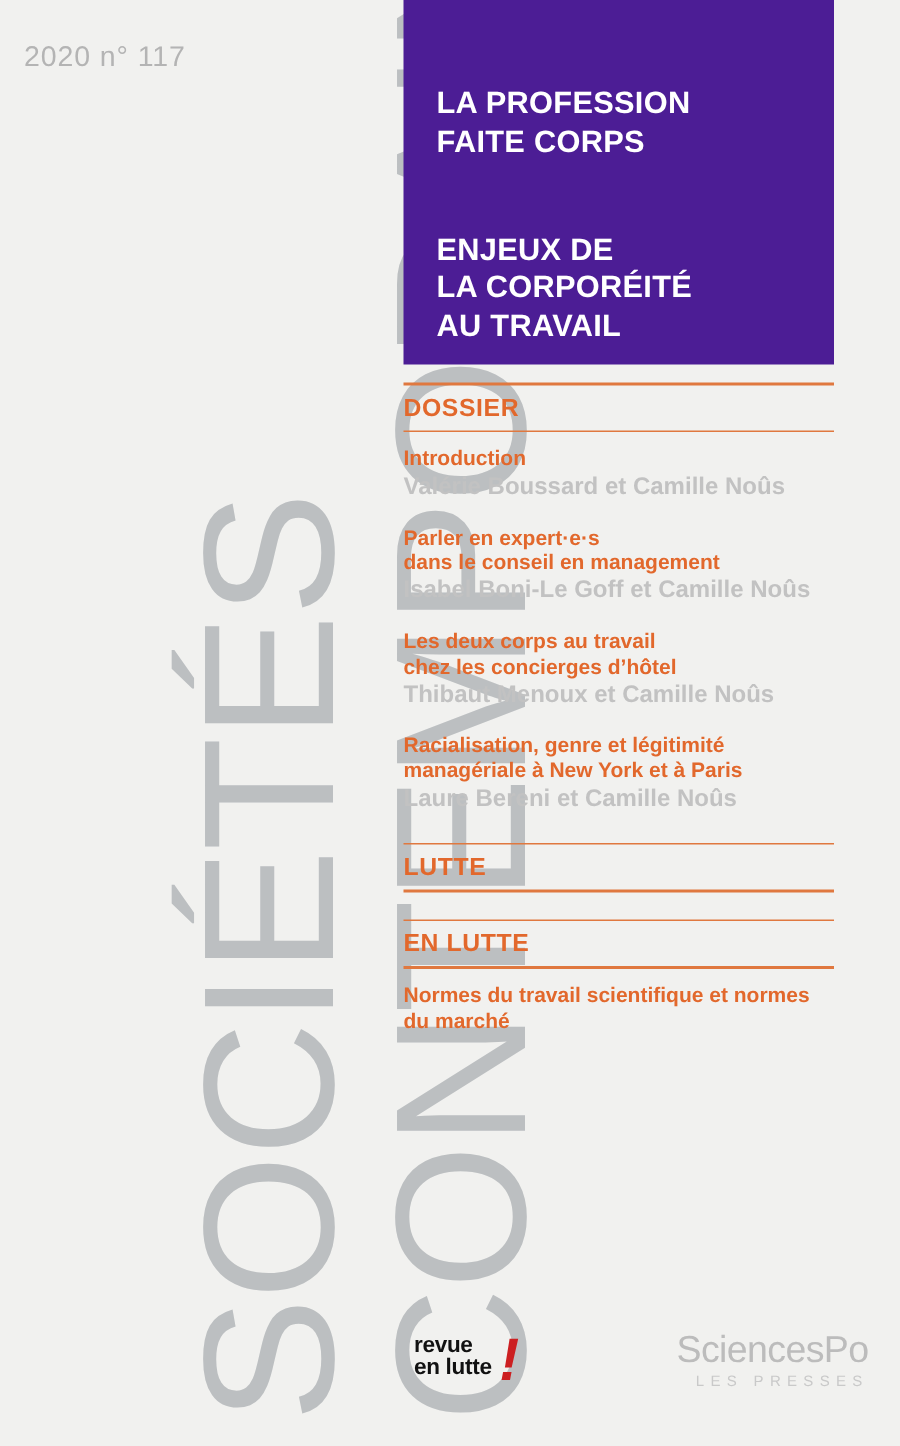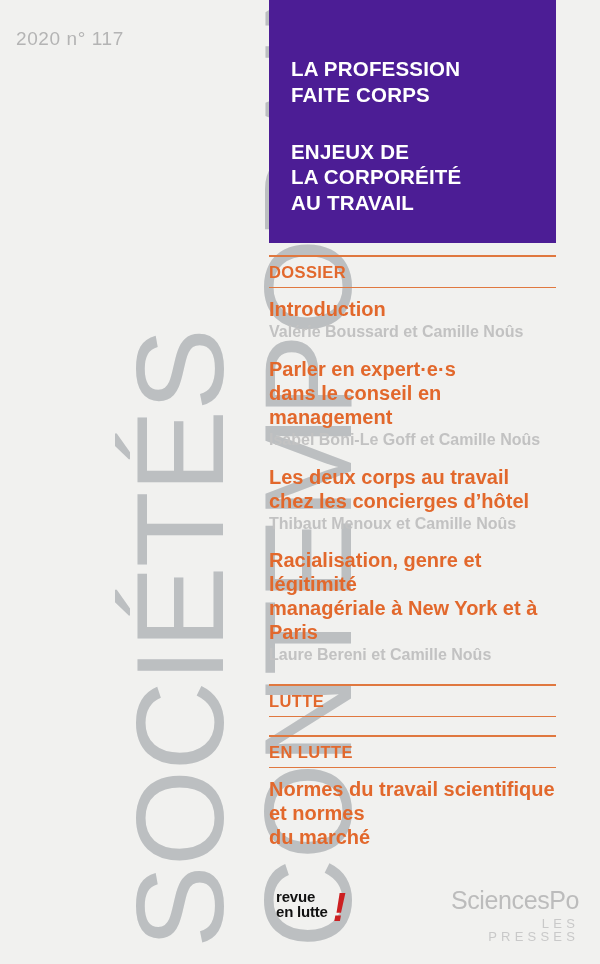--- a/index.html
+++ b/index.html
@@ -73,21 +73,21 @@
   }
   .main-title, .sub-title {
     color: #ffffff;
     font-weight: bold;
     font-size: 20.5px;
     line-height: 1.26;
     letter-spacing: 0.2px;
     margin: 0;
   }
   .sub-title {
-    margin-top: 31px;
+    margin-top: 46px;
   }
 
   
   .toc {
     position: absolute;
     left: 269px;
     top: 255px;
     width: 287px;
   }
 
@@ -113,21 +113,21 @@
   }
   .entry {
     margin-bottom: 14px;
   }
   .entry:last-child {
     margin-bottom: 0;
   }
   .entry-title {
     color: #e2682c;
     font-weight: bold;
-    font-size: 20px;
+    font-size: 14px;
     line-height: 1.2;
     margin: 0;
   }
   .entry-authors {
     color: #c2c2c2;
     font-size: 16px;
     line-height: 1.3;
     margin: 1px 0 0 0;
     font-weight: 700;
   }
@@ -177,21 +177,21 @@
   }
   .sp-main {
     color: #bcbcbc;
     font-size: 25px;
     letter-spacing: -0.4px;
     line-height: 1;
     font-weight: 400;
   }
   .sp-sub {
     color: #c9c9c9;
-    font-size: 13px;
+    font-size: 10px;
     letter-spacing: 4.2px;
     line-height: 1;
     margin-top: 4px;
     font-weight: 400;
   }
 </style>
 </head>
 <body>
 
 <div id="cover">

